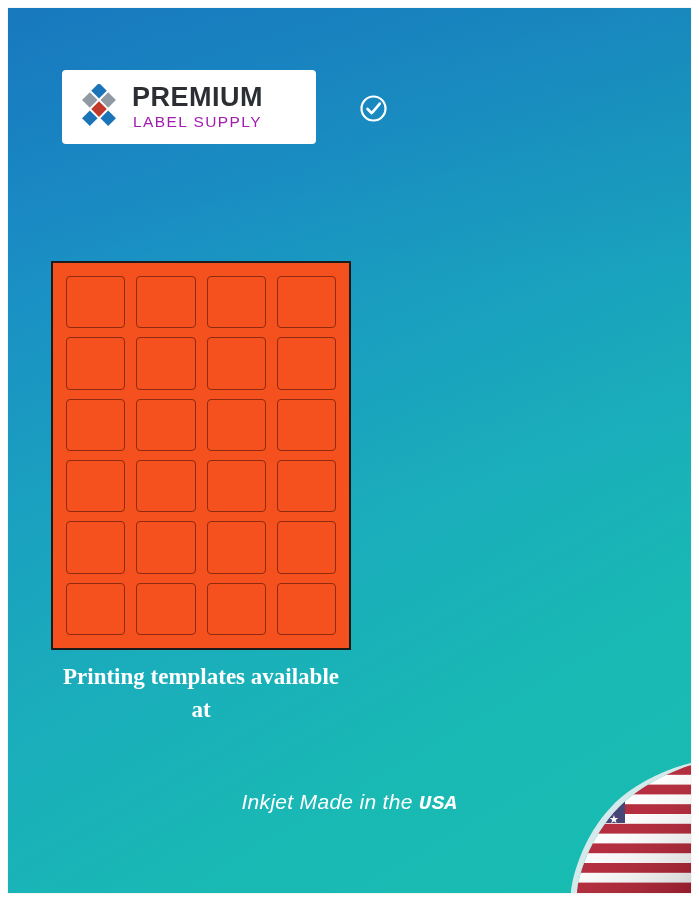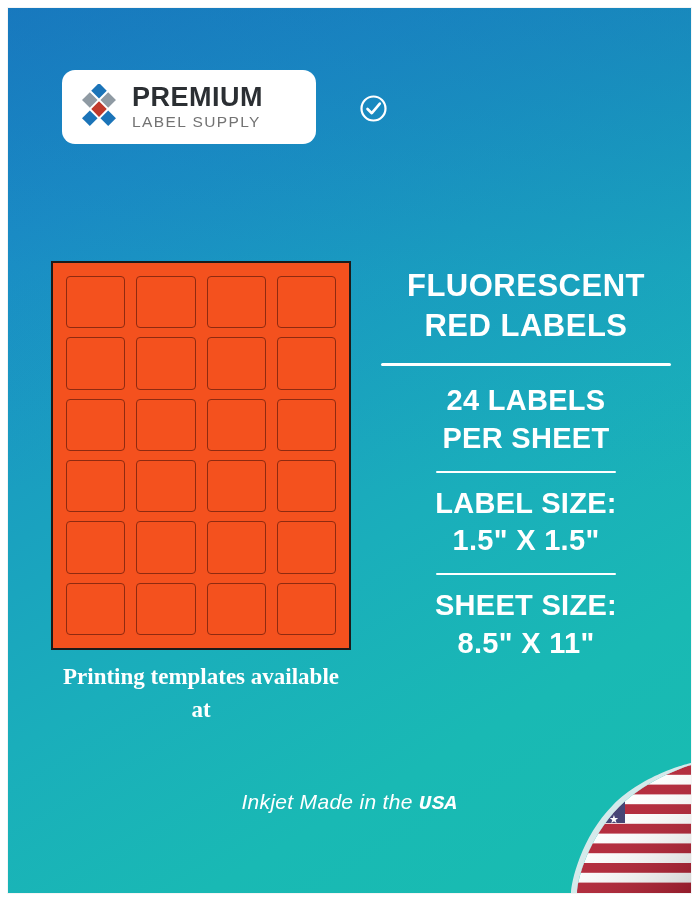--- a/index.html
+++ b/index.html
@@ -33,25 +33,26 @@
   }
 
   
   .logo-box {
     position: absolute;
     left: 54px;
     top: 62px;
     width: 254px;
     height: 74px;
     background: #ffffff;
-    border-radius: 13px;
+    border-radius: 4px;
     display: flex;
     align-items: center;
     padding-left: 14px;
     box-sizing: border-box;
+    text-align: center;
   }
   .logo-mark {
     width: 46px;
     height: 46px;
     position: relative;
     flex: 0 0 auto;
     margin-right: 10px;
   }
   .logo-text {
     display: flex;
@@ -62,21 +63,21 @@
   .logo-text .l1 {
     font-size: 27px;
     font-weight: bold;
     letter-spacing: 0.5px;
     color: #2b2f33;
   }
   .logo-text .l2 {
     font-size: 15.5px;
     font-weight: normal;
     letter-spacing: 1.4px;
-    color: #737373;
+    color: #a21caf;
     margin-top: 3px;
   }
 
   .compat {
     position: absolute;
     left: 352px;
     top: 85px;
     display: flex;
     align-items: center;
     height: 30px;
@@ -263,39 +264,20 @@
       <div class="label-cell"></div>
       <div class="label-cell"></div>
       <div class="label-cell"></div>
     </div>
   </div>
 
   <div class="templates-note">
     <div>Printing templates available at</div>
   </div>
 
-  <div class="info">
-    <div class="title">FLUORESCENT</div>
-    <div class="title">RED LABELS</div>
-
-    <div class="rule"></div>
-
-    <div class="big">24 LABELS</div>
-    <div class="big">PER SHEET</div>
-
-    <div class="rule short"></div>
-
-    <div class="big">LABEL SIZE:</div>
-    <div class="big">1.5" X 1.5"</div>
-
-    <div class="rule short"></div>
-
-    <div class="big">SHEET SIZE:</div>
-    <div class="big">8.5" X 11"</div>
-  </div>
 
   <div class="made-in"><span>Inkjet Made in the </span><b>USA</b></div>
 
   <div class="curl">
     <svg width="150" height="150" viewBox="0 0 150 150" aria-hidden="true">
       <defs>
         <clipPath id="curlClip">
           <path d="M150,150 L150,22 C150,22 108,34 78,64 C48,94 36,136 36,150 Z"></path>
         </clipPath>
         <linearGradient id="curlShade" x1="0" y1="0" x2="1" y2="1">

